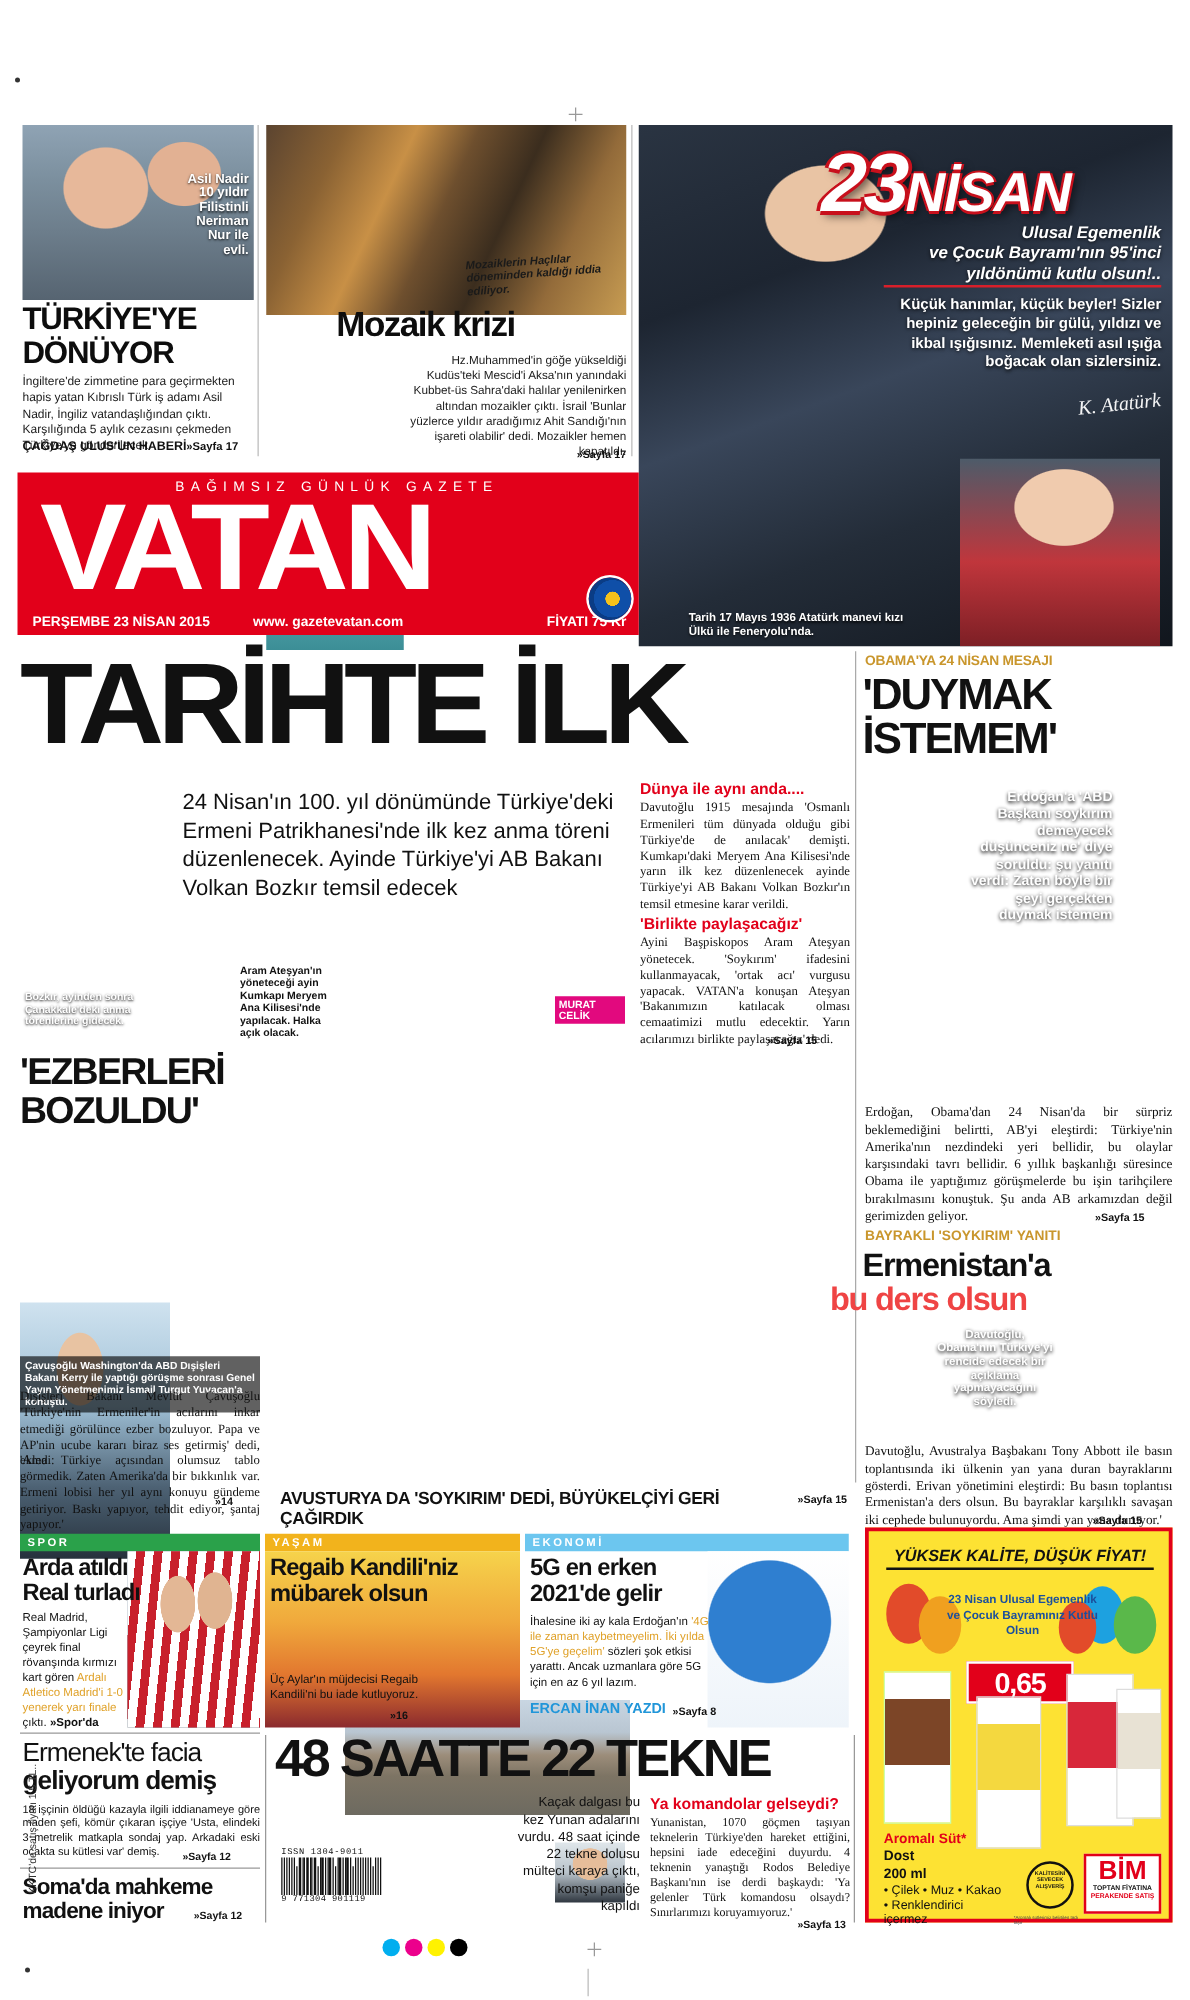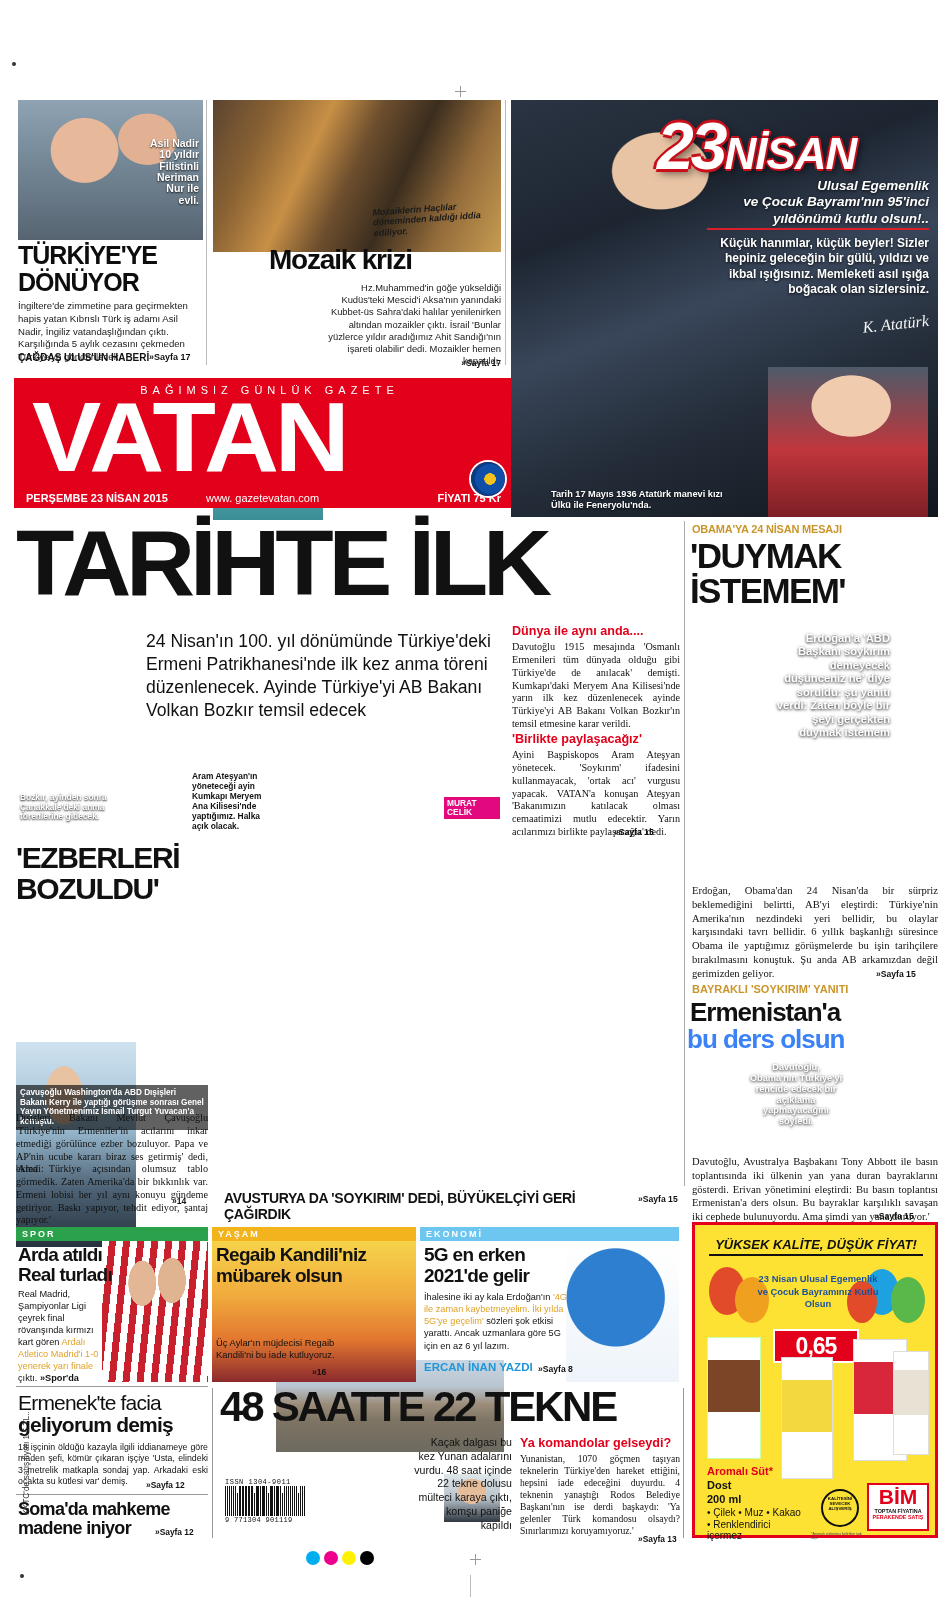--- a/index.html
+++ b/index.html
@@ -118,34 +118,34 @@
     <div class="ovl sans" style="left:196px;top:136px;width:222px;color:#fff;font-weight:bold;font-size:12px;line-height:1.28;text-align:right;text-shadow:0 1px 3px rgba(0,0,0,.85);">Küçük hanımlar, küçük beyler! Sizler hepiniz geleceğin bir gülü, yıldızı ve ikbal ışığısınız. Memleketi asıl ışığa boğacak olan sizlersiniz.</div>
     <div class="ovl serif ital" style="left:300px;top:218px;width:118px;color:#fff;font-size:16px;text-align:right;opacity:.95;transform:rotate(-6deg);">K. Atatürk</div>
     <div class="ovl" style="right:10px;bottom:0;width:160px;height:150px;background:radial-gradient(ellipse 34% 28% at 52% 26%, #f0cbae 0 72%, rgba(0,0,0,0) 74%),linear-gradient(180deg,#4d5b69 0%,#c0363c 55%,#7d1f25 100%);"></div>
     <div class="ovl sans" style="left:40px;bottom:6px;width:174px;color:#fff;font-weight:bold;font-size:9.2px;line-height:1.18;text-shadow:0 1px 2px rgba(0,0,0,.9);">Tarih 17 Mayıs 1936 Atatürk manevi kızı Ülkü ile Feneryolu'nda.</div>
   </div>
 
   <div class="masthead abs" style="left:14px;top:378px;width:497px;height:130px;">
     <div class="abs sans" style="left:0;right:0;top:6px;text-align:center;color:#fff;font-size:11px;font-weight:normal;letter-spacing:5px;padding-left:14px;">BAĞIMSIZ GÜNLÜK GAZETE</div>
     <div class="abs sans" style="left:18px;top:14px;font-size:98px;line-height:.92;font-weight:bold;color:#fff;letter-spacing:-4px;transform:scaleX(1.06);transform-origin:left top;">VATAN</div>
     <div class="abs sans" style="left:12px;bottom:4px;color:#fff;font-size:11px;font-weight:bold;">PERŞEMBE 23 NİSAN 2015</div>
-    <div class="abs sans" style="left:0;right:0;bottom:4px;text-align:center;color:#fff;font-size:11px;font-weight:normal;">www. gazetevatan.com</div>
+    <div class="abs sans" style="left:0;right:0;bottom:4px;text-align:center;color:#fff;font-size:11px;font-weight:bold;">www. gazetevatan.com</div>
     <div class="abs sans" style="right:10px;bottom:4px;color:#fff;font-size:11px;font-weight:bold;">FİYATI 75 Kr</div>
     <div class="abs" style="right:6px;bottom:12px;width:34px;height:34px;border-radius:50%;background:radial-gradient(circle at 56% 50%, #f5c21b 0 22%, #0f4fa8 23% 58%, #0a3c85 59% 100%);box-shadow:0 0 0 2px #fff;"></div>
   </div>
 
   <div class="abs sans" style="left:16px;top:521px;width:664px;font-size:92px;line-height:.92;font-weight:bold;letter-spacing:-5px;color:#111;transform:scaleX(1.04);transform-origin:left top;">TARİHTE İLK</div>
 
   <div class="photo ph-speaker abs" style="left:16px;top:625px;width:120px;height:205px;"></div>
   <div class="abs sans" style="left:20px;top:793px;width:110px;color:#fff;font-weight:bold;font-size:8.4px;line-height:1.15;text-shadow:0 1px 2px rgba(0,0,0,.95);">Bozkır, ayinden sonra Çanakkale'deki anma törenlerine gidecek.</div>
 
   <div class="abs sans" style="left:146px;top:630px;width:358px;font-size:17.6px;line-height:1.3;color:#111;">24 Nisan'ın 100. yıl dönümünde Türkiye'deki Ermeni Patrikhanesi'nde ilk kez anma töreni düzenlenecek. Ayinde Türkiye'yi AB Bakanı Volkan Bozkır temsil edecek</div>
 
   <div class="photo ph-church abs" style="left:276px;top:738px;width:228px;height:92px;"></div>
-  <div class="abs sans" style="left:192px;top:772px;width:78px;font-size:8.4px;font-weight:bold;line-height:1.18;color:#111;">Aram Ateşyan'ın yöneteceği ayin Kumkapı Meryem Ana Kilisesi'nde yaptığımız. Halka açık olacak.</div>
+  <div class="abs sans" style="left:192px;top:772px;width:78px;font-size:8.4px;font-weight:bold;line-height:1.18;color:#111;">Aram Ateşyan'ın yöneteceği ayin Kumkapı Meryem Ana Kilisesi'nde yapılacak. Halka açık olacak.</div>
 
   <div class="photo ph-murat abs" style="left:444px;top:760px;width:56px;height:48px;"></div>
   <div class="abs sans" style="left:444px;top:797px;width:56px;background:#e2097e;color:#fff;font-weight:bold;font-size:8.4px;line-height:1.05;padding:2px 3px;">
     <span>MURAT CELİK</span>
   </div>
 
   <div class="abs sans" style="left:512px;top:624px;width:168px;font-size:12.6px;font-weight:bold;color:#e2001a;">Dünya ile aynı anda....</div>
   <div class="abs serif" style="left:512px;top:641px;width:168px;font-size:10.2px;line-height:1.26;color:#111;text-align:justify;">Davutoğlu 1915 mesajında 'Osmanlı Ermenileri tüm dünyada olduğu gibi Türkiye'de de anılacak' demişti. Kumkapı'daki Meryem Ana Kilisesi'nde yarın ilk kez düzenlenecek ayinde Türkiye'yi AB Bakanı Volkan Bozkır'ın temsil etmesine karar verildi.</div>
   <div class="abs sans" style="left:512px;top:732px;width:168px;font-size:12.6px;font-weight:bold;color:#e2001a;">'Birlikte paylaşacağız'</div>
   <div class="abs serif" style="left:512px;top:749px;width:168px;font-size:10.2px;line-height:1.26;color:#111;text-align:justify;">Ayini Başpiskopos Aram Ateşyan yönetecek. 'Soykırım' ifadesini kullanmayacak, 'ortak acı' vurgusu yapacak. VATAN'a konuşan Ateşyan 'Bakanımızın katılacak olması cemaatimizi mutlu edecektir. Yarın acılarımızı birlikte paylaşacağız' dedi.</div>
@@ -167,21 +167,21 @@
   <div class="abs sans" style="left:692px;top:523px;font-size:11px;font-weight:bold;color:#c9962c;letter-spacing:-.2px;">OBAMA'YA 24 NİSAN MESAJI</div>
   <div class="abs sans tight" style="left:690px;top:538px;font-size:35px;font-weight:bold;letter-spacing:-1.6px;color:#111;">'DUYMAK</div>
   <div class="abs sans tight" style="left:690px;top:573px;font-size:35px;font-weight:bold;letter-spacing:-1.6px;color:#111;">İSTEMEM'</div>
 
   <div class="abs sans" style="left:772px;top:632px;width:118px;color:#fff;font-weight:bold;font-size:11.2px;line-height:1.2;text-align:right;text-shadow:0 1px 3px rgba(0,0,0,.95);">Erdoğan'a 'ABD Başkanı soykırım demeyecek düşünceniz ne' diye soruldu: şu yanıtı verdi: Zaten böyle bir şeyi gerçekten duymak istemem</div>
   <div class="abs serif" style="left:692px;top:884px;width:246px;font-size:10.6px;line-height:1.3;color:#111;text-align:justify;">Erdoğan, Obama'dan 24 Nisan'da bir sürpriz beklemediğini belirtti, AB'yi eleştirdi: Türkiye'nin Amerika'nın nezdindeki yeri bellidir, bu olaylar karşısındaki tavrı bellidir. 6 yıllık başkanlığı süresince Obama ile yaptığımız görüşmelerde bu işin tarihçilere bırakılmasını konuştuk. Şu anda AB arkamızdan değil gerimizden geliyor.</div>
   <div class="abs sans" style="left:876px;top:969px;font-size:8.6px;font-weight:bold;color:#111;">»<span>Sayfa 15</span></div>
 
   <div class="abs sans" style="left:692px;top:983px;font-size:11px;font-weight:bold;color:#c9962c;">BAYRAKLI 'SOYKIRIM' YANITI</div>
   <div class="abs sans tight" style="left:690px;top:999px;font-size:26px;font-weight:bold;letter-spacing:-1px;color:#111;">Ermenistan'a</div>
-  <div class="abs sans tight" style="left:687px;top:1026px;font-size:26px;font-weight:bold;letter-spacing:-1px;color:#3b82f6;">bu ders olsun</div>
+  <div class="abs sans tight" style="left:664px;top:1026px;font-size:26px;font-weight:bold;letter-spacing:-1px;color:#ef4444;">bu ders olsun</div>
 
   <div class="abs sans" style="left:748px;top:1062px;width:96px;color:#fff;font-weight:bold;font-size:9.2px;line-height:1.18;text-align:center;text-shadow:0 1px 3px rgba(0,0,0,.95);">Davutoğlu, Obama'nın Türkiye'yi rencide edecek bir açıklama yapmayacağını söyledi.</div>
   <div class="abs serif" style="left:692px;top:1155px;width:246px;font-size:10.6px;line-height:1.3;color:#111;text-align:justify;">Davutoğlu, Avustralya Başbakanı Tony Abbott ile basın toplantısında iki ülkenin yan yana duran bayraklarını gösterdi. Erivan yönetimini eleştirdi: Bu basın toplantısı Ermenistan'a ders olsun. Bu bayraklar karşılıklı savaşan iki cephede bulunuyordu. Ama şimdi yan yana duruyor.'</div>
   <div class="abs sans" style="left:874px;top:1211px;font-size:8.6px;font-weight:bold;color:#111;">»<span>Sayfa 15</span></div>
 
   <div class="abs" style="left:16px;top:1227px;width:192px;height:155px;">
     <div class="sec-tag abs" style="left:0;top:0;width:192px;background:#2aa14a;">
       <span>SPOR</span>
     </div>
     <div class="photo ph-soccer abs" style="left:86px;top:14px;width:106px;height:141px;"></div>

